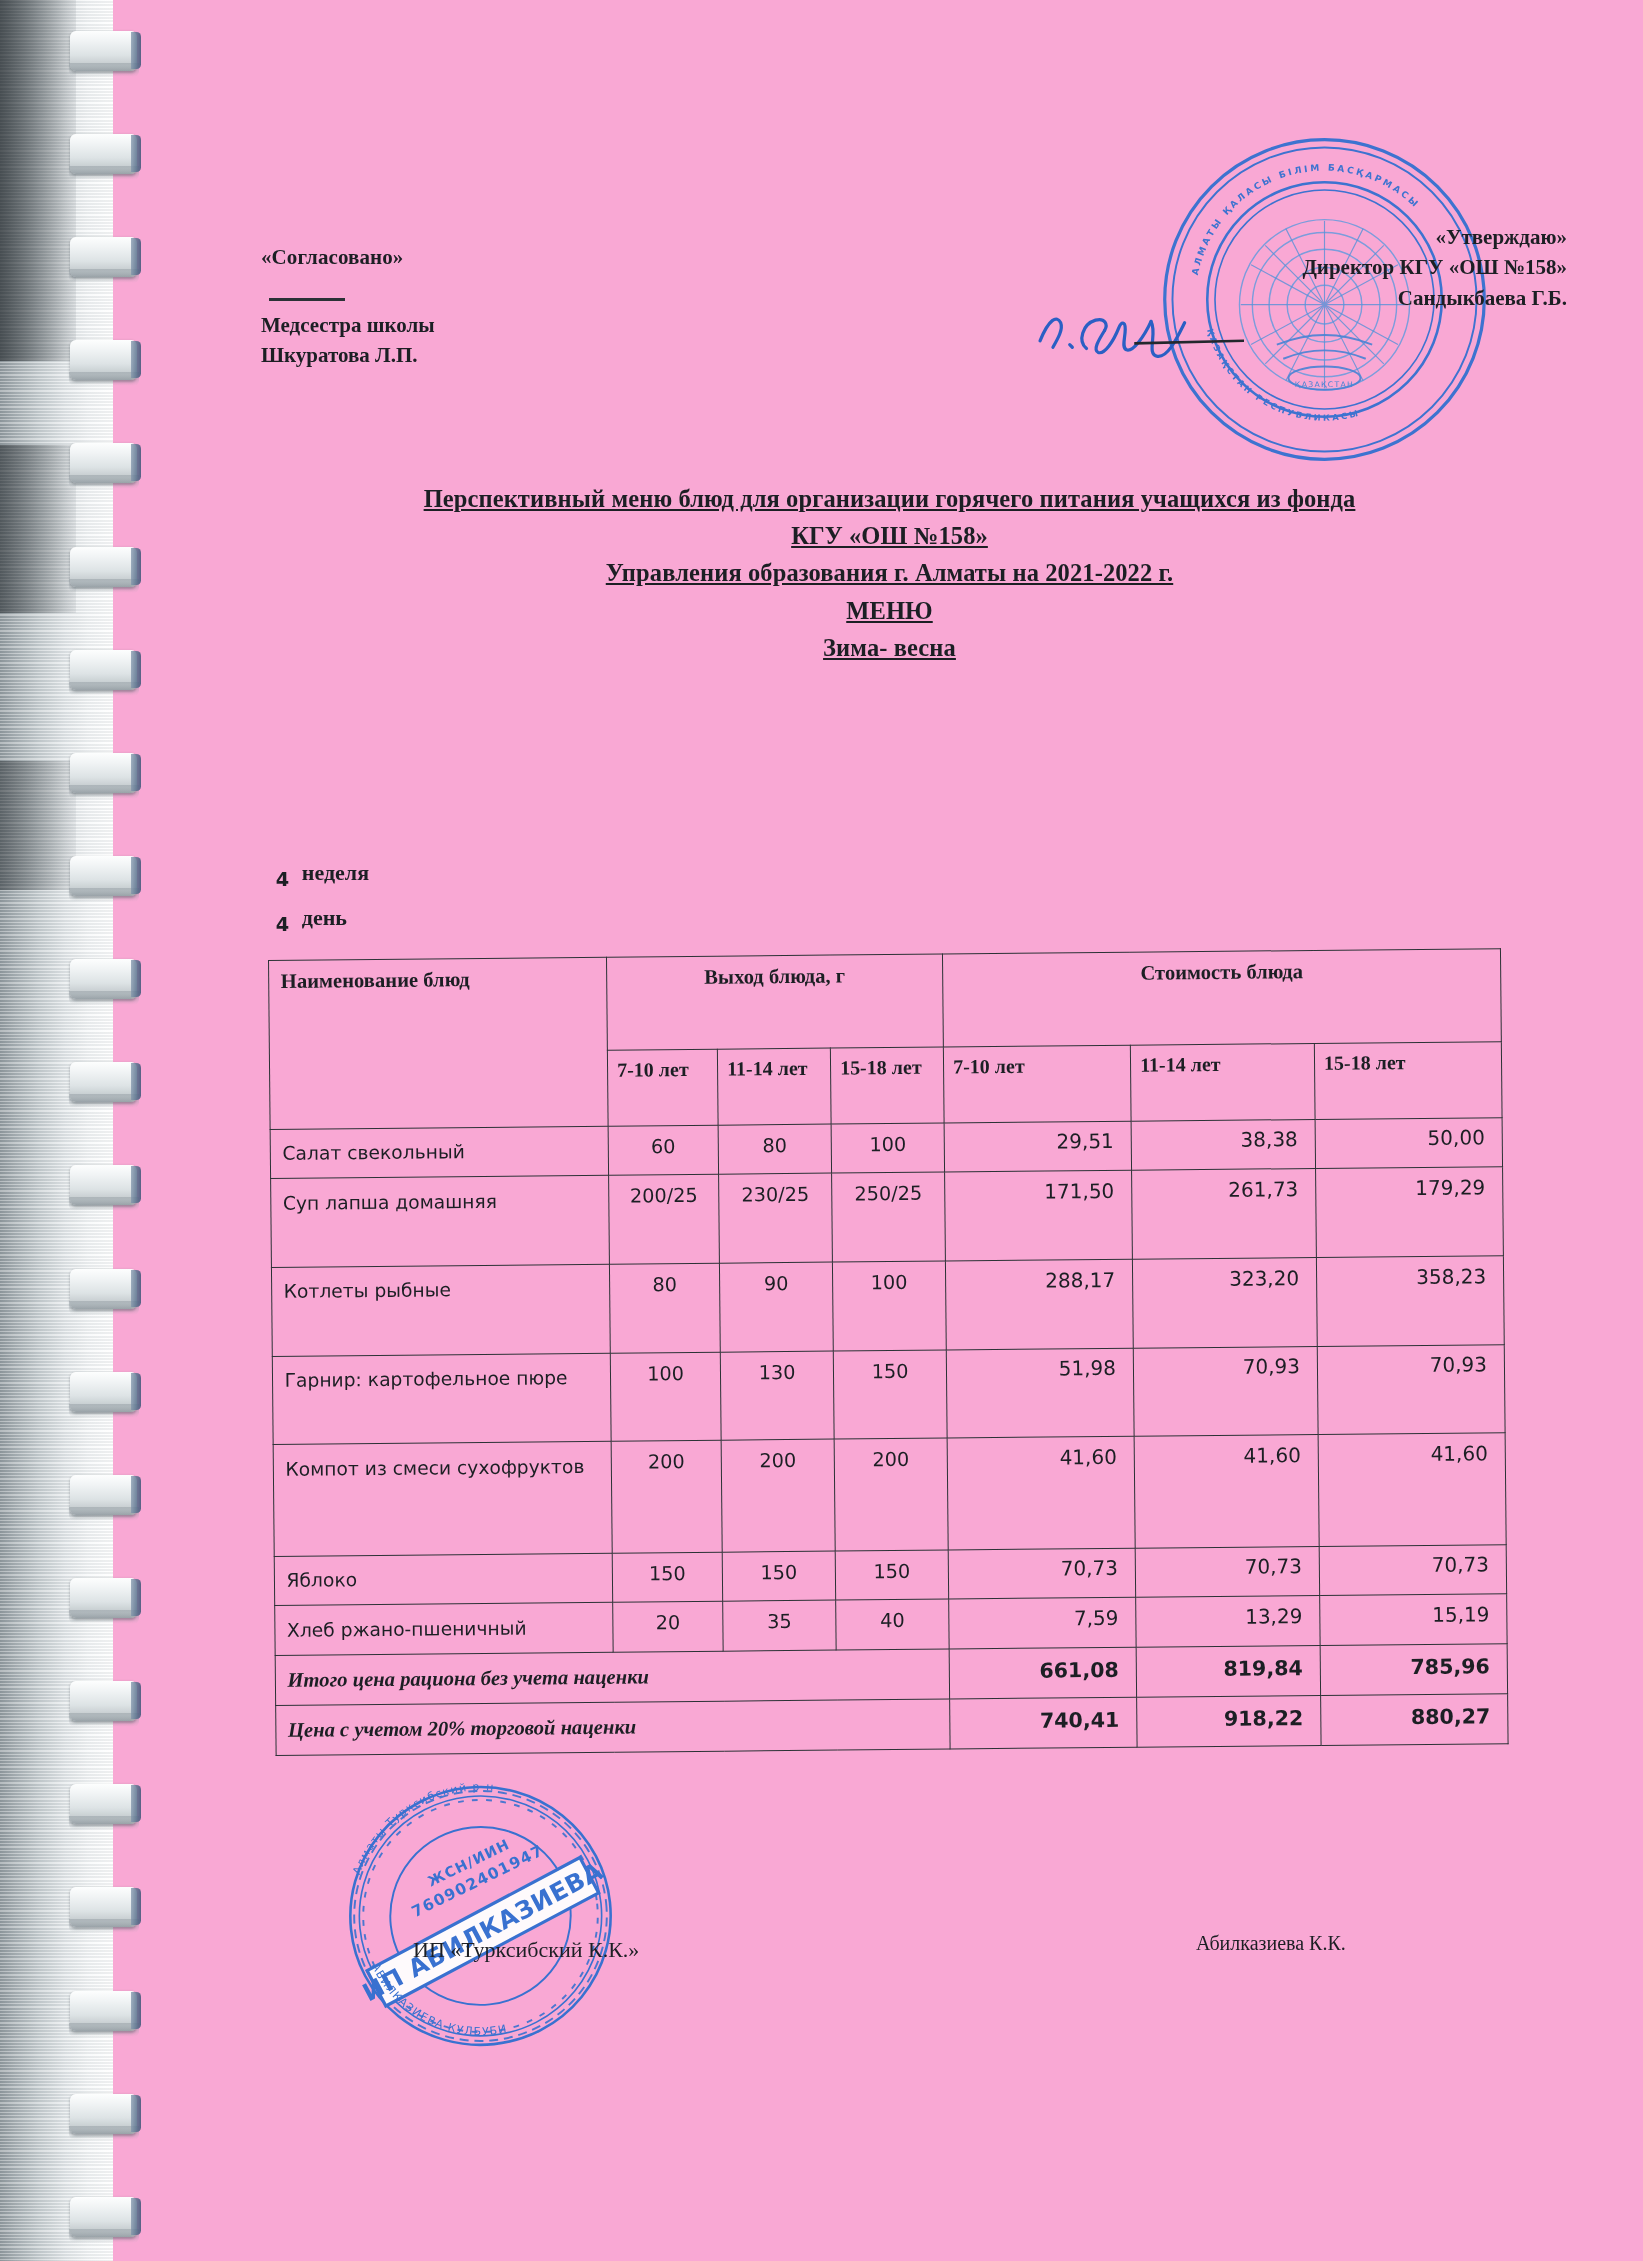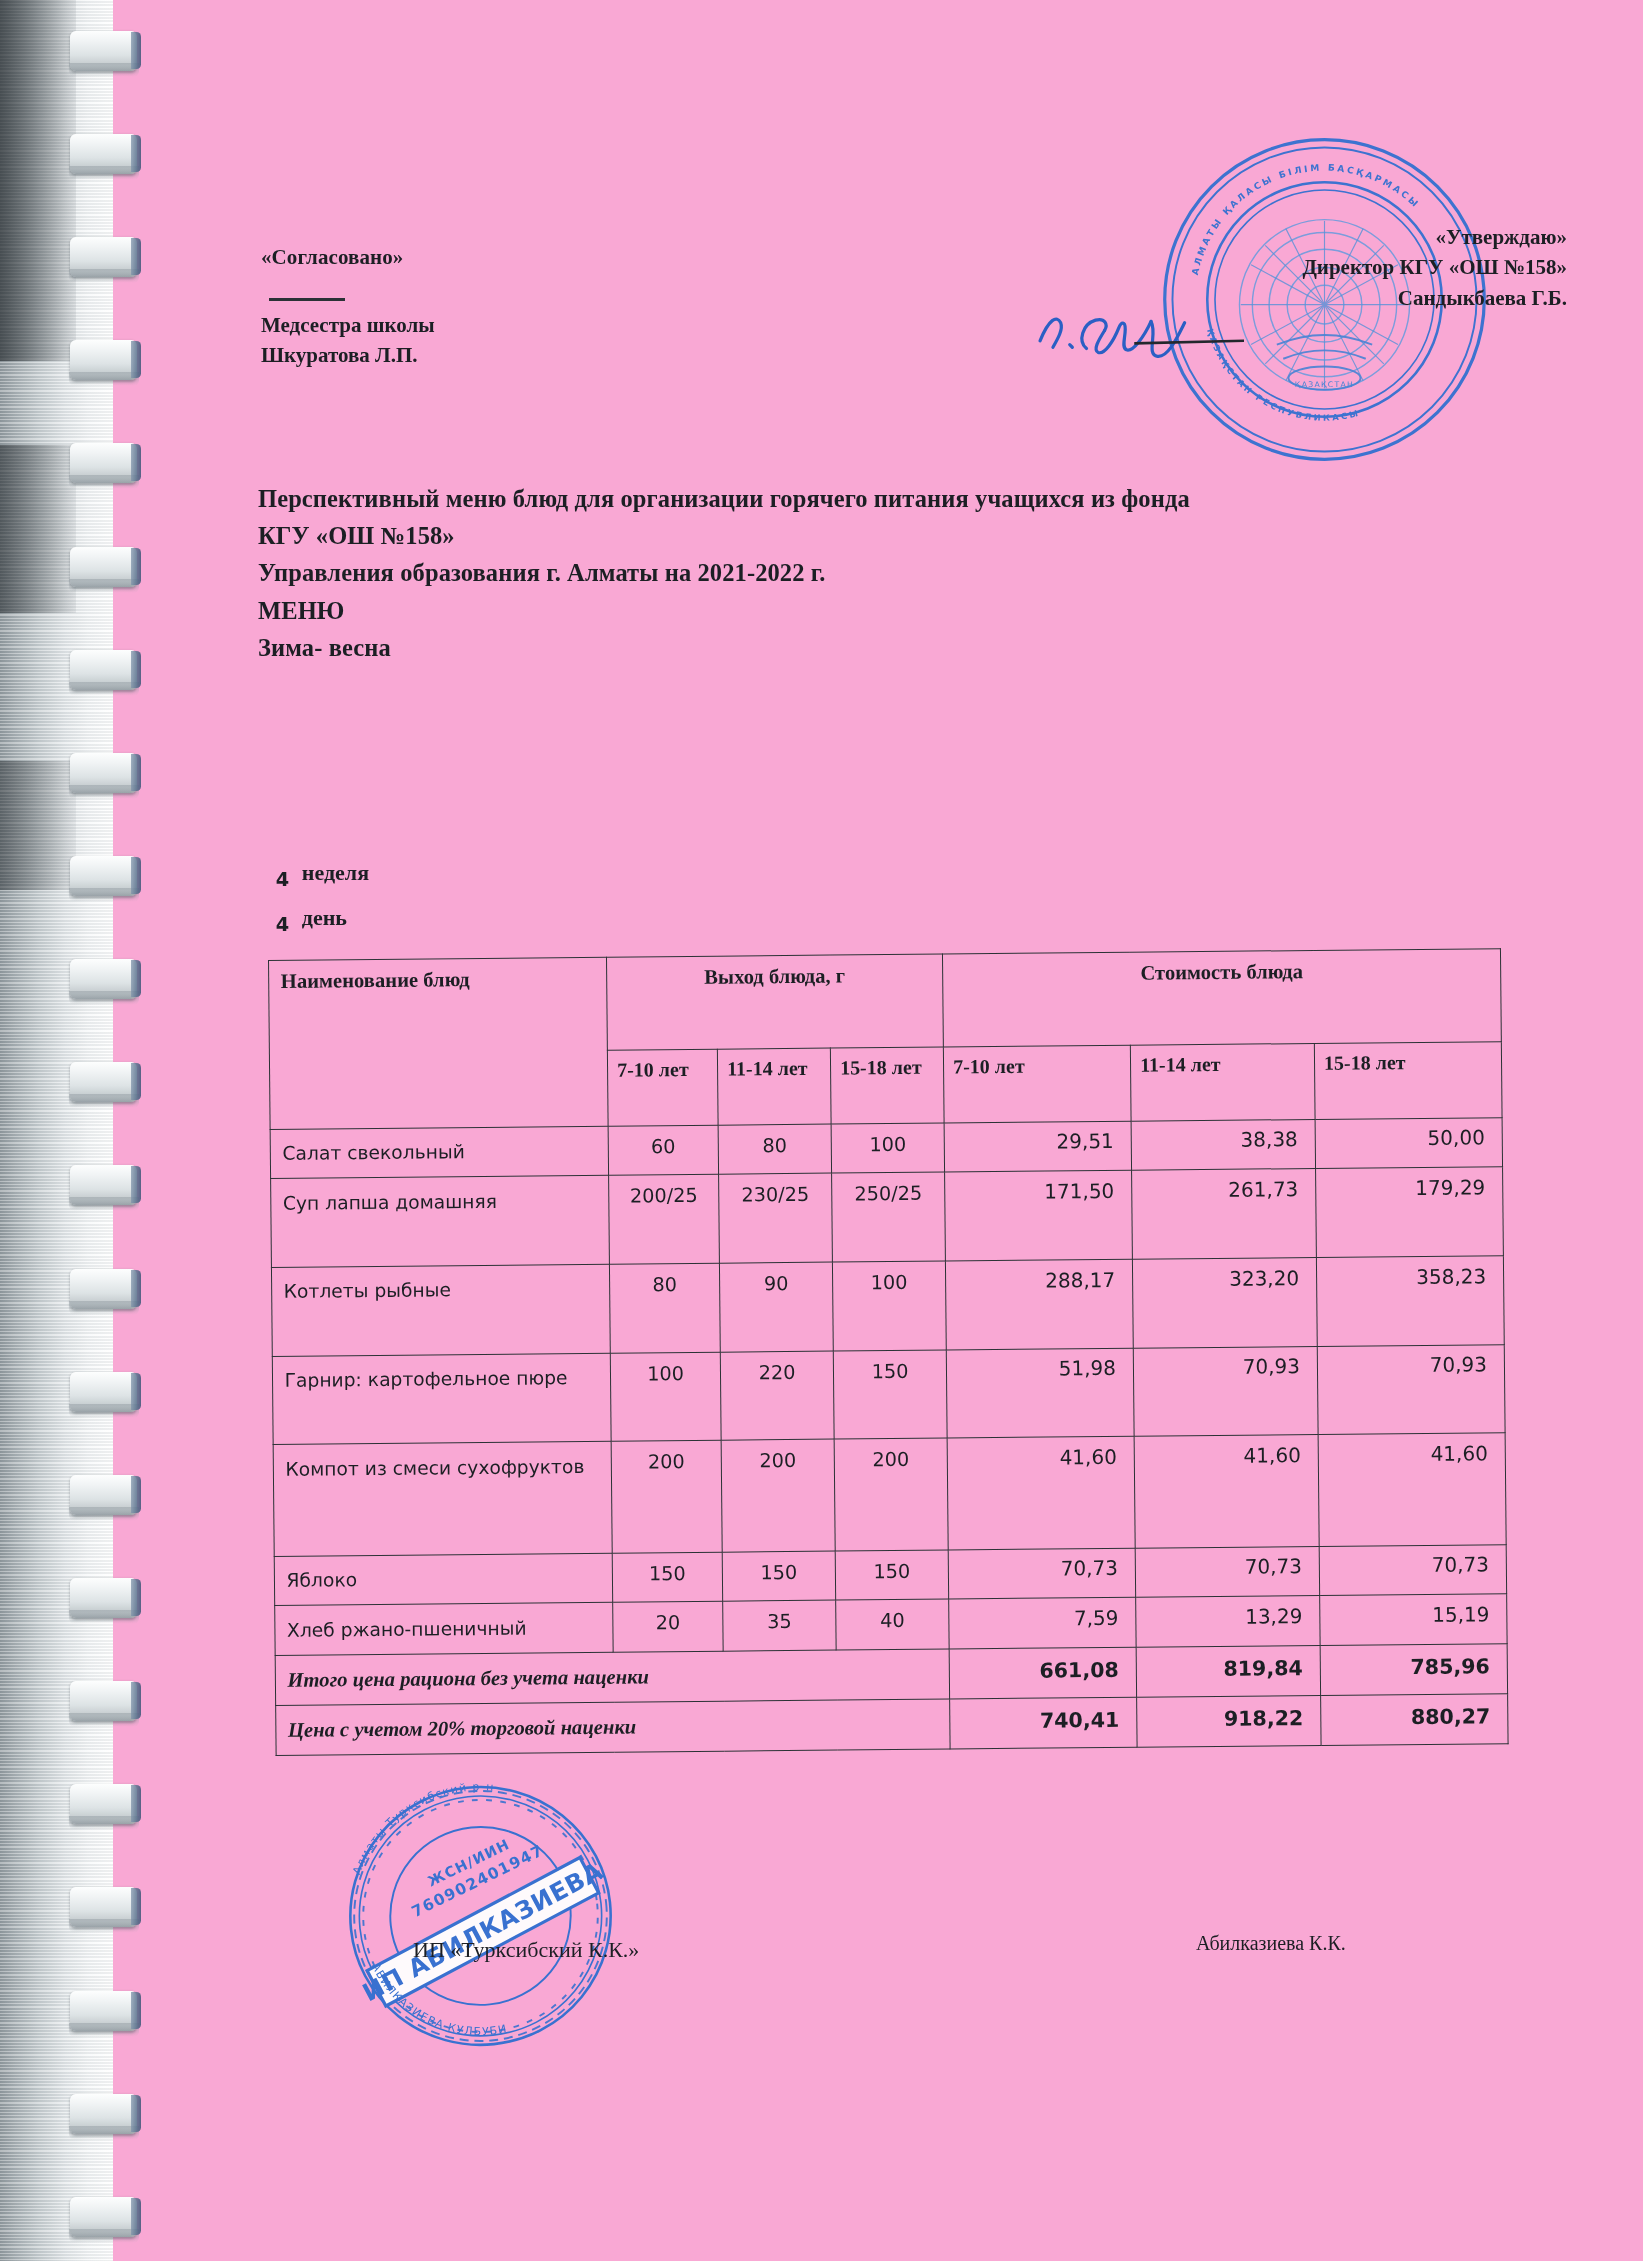--- a/index.html
+++ b/index.html
@@ -119,20 +119,22 @@
     left: 1031px; top: 293px;
     width: 213px; height: 84px;
     pointer-events: none;
   }
 
   
   .title-block {
     position: absolute;
     left: 258px; top: 480px;
     width: 1263px;
+    text-align: center;
+    text-decoration: underline;
   }
   .title-block .t {
     font-size: 24.5px;
     font-weight: 700;
     line-height: 1.52;
     letter-spacing: 0.1px;
   }
 
   
   .weekday {
@@ -405,21 +407,21 @@
             <td class="num">80</td>
             <td class="num">90</td>
             <td class="num">100</td>
             <td class="cost">288,17</td>
             <td class="cost">323,20</td>
             <td class="cost">358,23</td>
           </tr>
           <tr class="r-tall">
             <td class="dish">Гарнир: картофельное пюре</td>
             <td class="num">100</td>
-            <td class="num">220</td>
+            <td class="num">130</td>
             <td class="num">150</td>
             <td class="cost">51,98</td>
             <td class="cost">70,93</td>
             <td class="cost">70,93</td>
           </tr>
           <tr class="r-xtall">
             <td class="dish">Компот из смеси сухофруктов</td>
             <td class="num">200</td>
             <td class="num">200</td>
             <td class="num">200</td>

